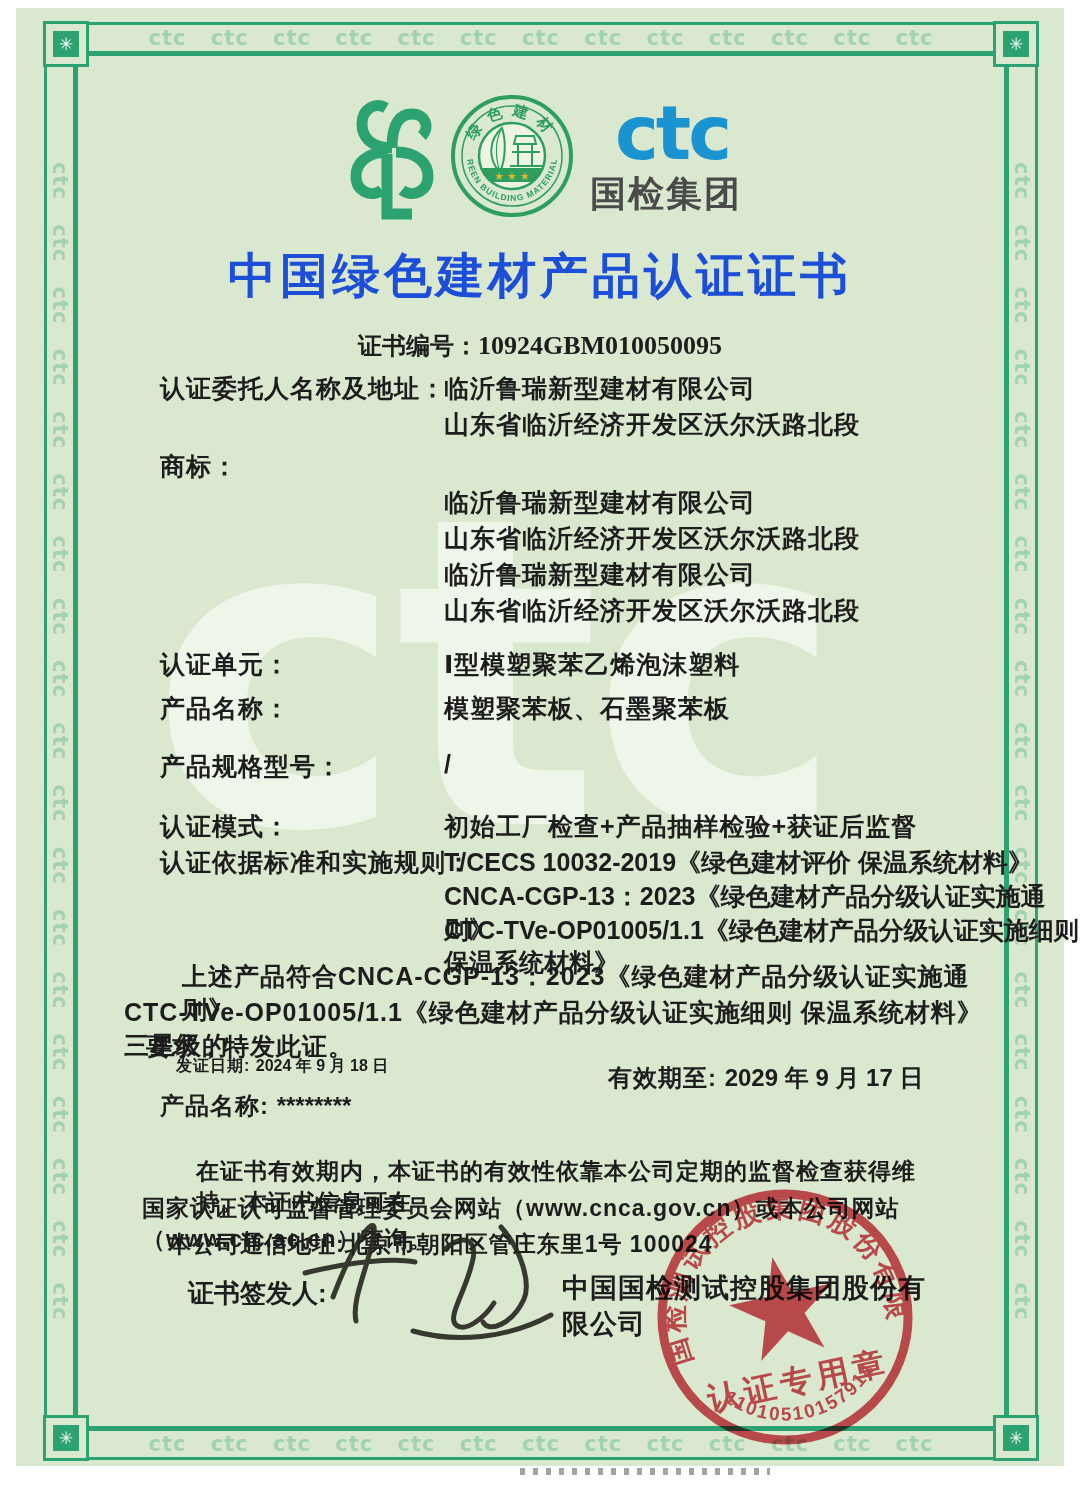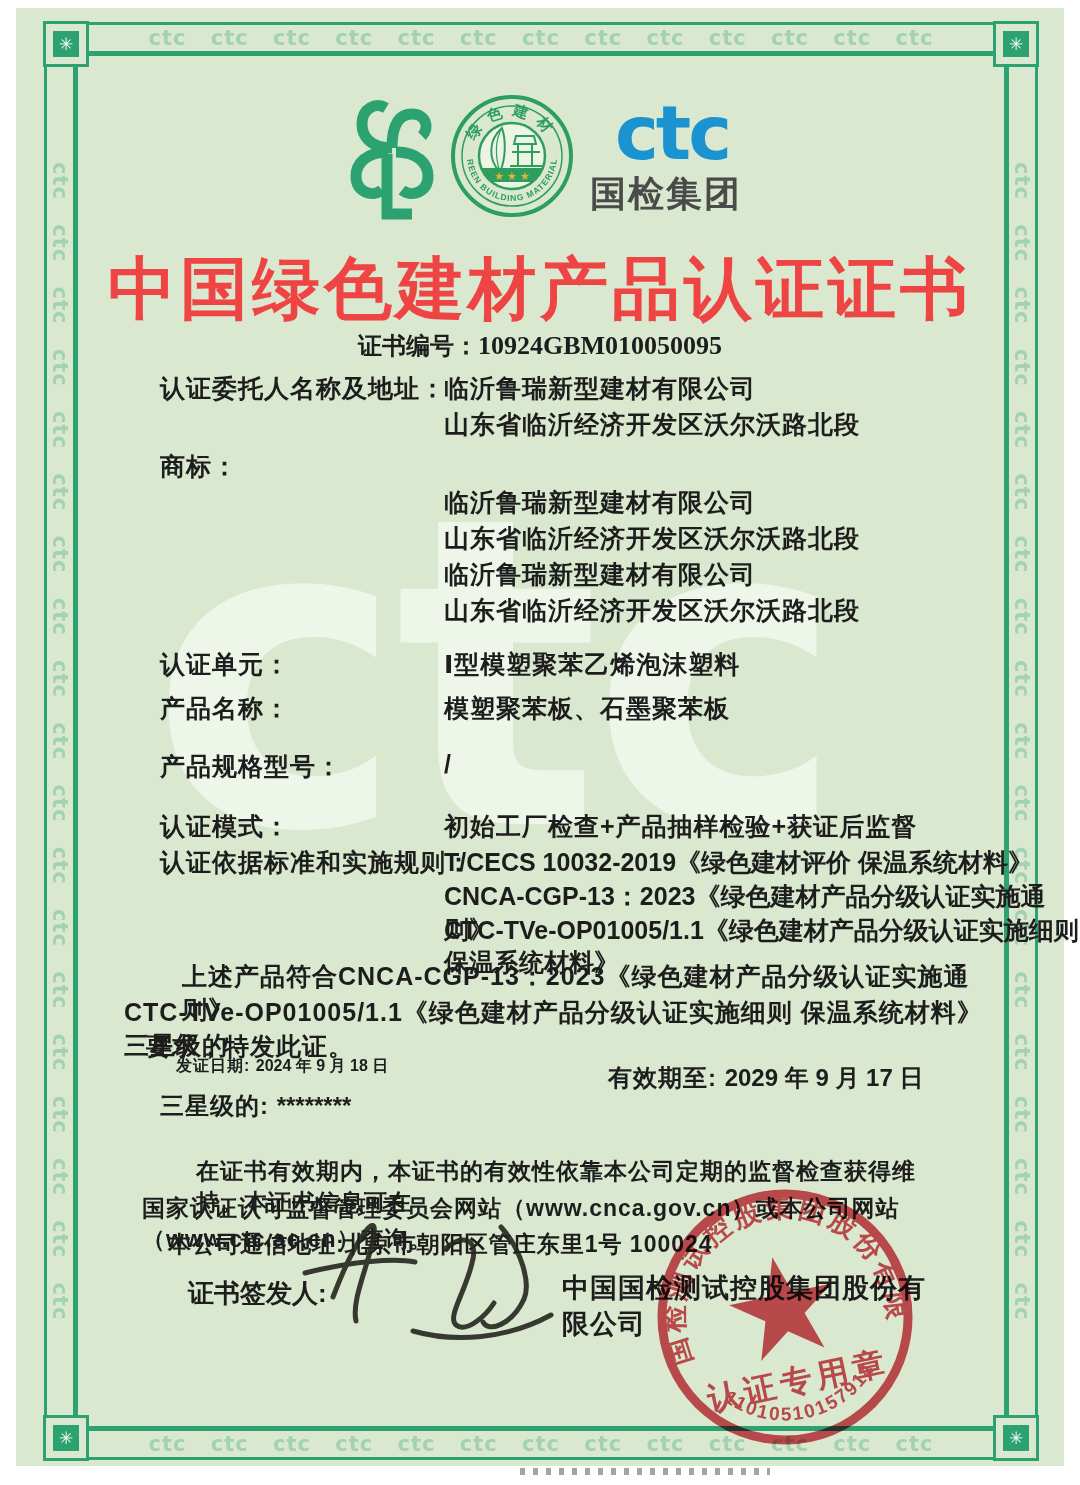--- a/index.html
+++ b/index.html
@@ -39,23 +39,23 @@
   .abs{position:absolute;z-index:2;}
 
   
   #ctc-wordmark{left:594px;top:96px;width:156px;text-align:center;
      font-family:"DejaVu Sans",sans-serif;font-weight:bold;font-size:74px;line-height:1;
      color:#1a93d0;letter-spacing:-3px;}
   #ctc-groupname{left:590px;top:170px;width:164px;text-align:left;
      font-weight:bold;font-size:36px;color:#4a4a4a;letter-spacing:2px;}
 
   
-  #title{left:60px;top:244px;width:960px;text-align:center;color:#ef4444;
+  #title{left:60px;top:244px;width:960px;text-align:center;color:#1d4ed8;
      font-family:"Liberation Serif","DejaVu Serif",serif;font-weight:bold;
-     font-size:68px;letter-spacing:4px;}
+     font-size:48px;letter-spacing:4px;}
   #certno{left:60px;top:330px;width:960px;text-align:center;font-size:24px;font-weight:bold;}
   #certno .num{font-family:"Liberation Serif","DejaVu Serif",serif;font-size:26px;}
 
   
   .lbl{position:absolute;left:160px;font-size:25px;font-weight:bold;z-index:2;letter-spacing:1px;}
   .val{position:absolute;left:444px;font-size:25px;font-weight:bold;z-index:2;letter-spacing:1px;}
   .std{font-family:"Liberation Sans",sans-serif;letter-spacing:0;}
 
   .para{position:absolute;z-index:2;font-size:25px;font-weight:bold;letter-spacing:1px;}
   .notice{font-size:23px;margin-top:16px;}
@@ -175,21 +175,21 @@
   <div class="para" style="left:124px;top:996px;width:860px">CTC-TVe-OP01005/1.1《绿色建材产品分级认证实施细则 保温系统材料》三星级的</div>
   <div class="para" style="left:146px;top:1030px;width:500px">要求，特发此证。</div>
 
   <div class="para" style="left:176px;top:1056px;font-size:16px">
     <span>发证日期:</span> <span class="std">2024 年 9 月 18 日</span>
   </div>
   <div class="para" style="left:608px;top:1062px;font-size:24px">
     <span>有效期至:</span> <span class="std">2029 年 9 月 17 日</span>
   </div>
   <div class="para" style="left:160px;top:1090px;font-size:24px">
-    <span>三星级的:</span> <span class="std">********</span>
+    <span>产品名称:</span> <span class="std">********</span>
   </div>
 
   <div class="para notice" style="left:196px;top:1140px;width:760px">在证书有效期内，本证书的有效性依靠本公司定期的监督检查获得维持。本证书信息可在</div>
   <div class="para notice" style="left:142px;top:1177px;width:810px">国家认证认可监督管理委员会网站（www.cnca.gov.cn）或本公司网站（www.ctc.ac.cn）查询。</div>
   <div class="para notice" style="left:168px;top:1213px;width:700px">本公司通信地址:北京市朝阳区管庄东里1号  100024</div>
 
   <div class="abs" id="sig-label">证书签发人:</div>
   <svg class="abs" id="signature" width="270" height="145" viewBox="0 0 270 145">
     <g fill="none" stroke="#26261f" stroke-width="5" stroke-linecap="round" opacity="0.9">
       <path d="M38 92 C60 34 82 6 79 28 C75 58 56 94 61 116"></path>

